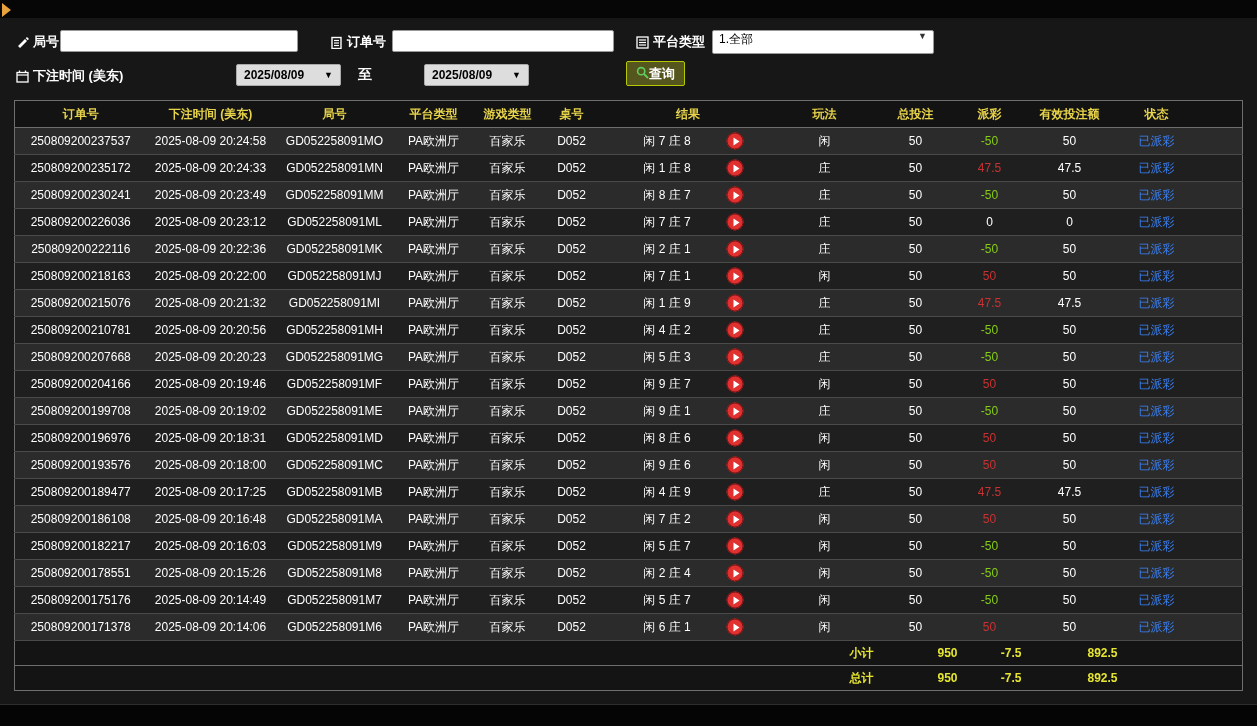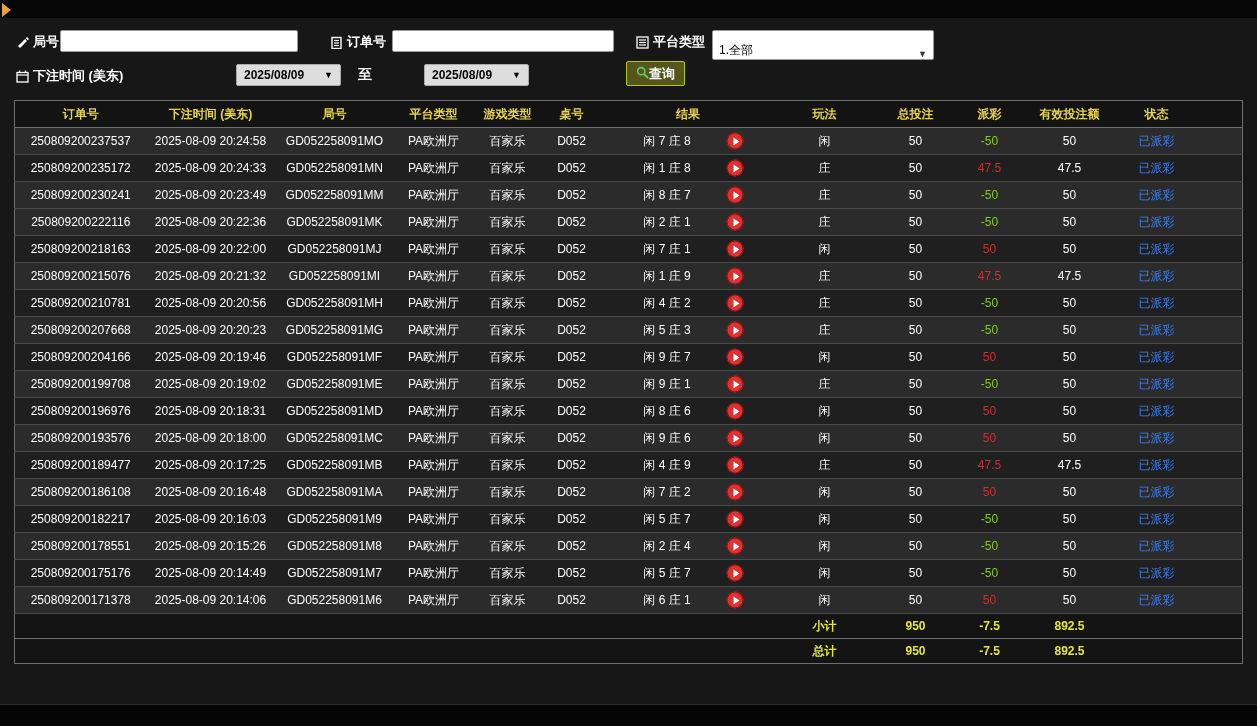--- a/index.html
+++ b/index.html
@@ -23,23 +23,23 @@
     position:absolute; height:22px; background:#fff; border:1px solid #999;
     font-size:12px; padding:0 5px; color:#000; border-radius:2px;
   }
   .round-input { left:60px; top:30px; width:238px; }
   .order-input { left:392px; top:30px; width:222px; }
   .lbl-round { left:16px; top:33px; }
   .lbl-order { left:330px; top:33px; }
   .lbl-platform { left:636px; top:33px; }
   .lbl-bettime { left:16px; top:67px; }
   .select-box {
-    position:absolute; left:712px; top:30px; width:222px; height:30px;
+    position:absolute; left:712px; top:30px; width:222px; height:24px;
     background:#fff; border:1px solid #999; border-radius:2px;
-    font-size:12px; color:#000; display:flex; align-items:flex-end;
+    font-size:12px; color:#000; display:flex; align-items:flex-start;
     padding:0 6px; cursor:pointer;
   }
   .select-box .sel-arrow { margin-left:auto; font-size:9px; color:#333; }
   .date-btn {
     position:absolute; top:64px; height:22px; padding:0 7px;
     background:#ddd; border:1px solid #aaa; border-radius:2px;
     font-size:12px; font-weight:bold; color:#000;
     display:flex; align-items:center; gap:20px; cursor:pointer; white-space:nowrap;
   }
   .date-from { left:236px; }
@@ -82,21 +82,21 @@
   .play-btn .tri {
     width:0; height:0; margin-left:2px;
     border-top:4px solid transparent; border-bottom:4px solid transparent;
     border-left:6px solid #fff;
   }
   .payout-green { color:#84cc16; }
   .payout-red   { color:#c83232; }
   .payout-plain { color:#fff; }
   td.status     { color:#3b82f6; }
   .sumrow { background:#141414; color:#e6e632; font-weight:bold; }
-  .sumrow td { height:25px; }
+  .sumrow td { height:25px;text-align:right; }
   .records tfoot tr { border-top:1px solid #6e6e6e; }
   .bottom-strip {
     position:absolute; left:0; bottom:0; width:100%; height:22px;
     background:#050505; border-top:1px solid #2e2e2e;
   }
 </style>
 </head>
 <body>
 
 <div class="page">
@@ -259,20 +259,40 @@
               <span class="tri"></span>
             </span>
           </td>
           <td>庄</td>
           <td>50</td>
           <td class="payout-green">-50</td>
           <td>50</td>
           <td class="status">已派彩</td>
           <td></td>
         </tr>
+        <tr class="even">
+          <td>250809200226036</td>
+          <td>2025-08-09 20:23:12</td>
+          <td>GD052258091ML</td>
+          <td>PA欧洲厅</td>
+          <td>百家乐</td>
+          <td>D052</td>
+          <td class="result-cell">
+            <span class="result-text">闲 7 庄 7</span>
+            <span class="play-btn">
+              <span class="tri"></span>
+            </span>
+          </td>
+          <td>庄</td>
+          <td>50</td>
+          <td class="payout-plain">0</td>
+          <td>0</td>
+          <td class="status">已派彩</td>
+          <td></td>
+        </tr>
         <tr class="odd">
           <td>250809200222116</td>
           <td>2025-08-09 20:22:36</td>
           <td>GD052258091MK</td>
           <td>PA欧洲厅</td>
           <td>百家乐</td>
           <td>D052</td>
           <td class="result-cell">
             <span class="result-text">闲 2 庄 1</span>
             <span class="play-btn">

